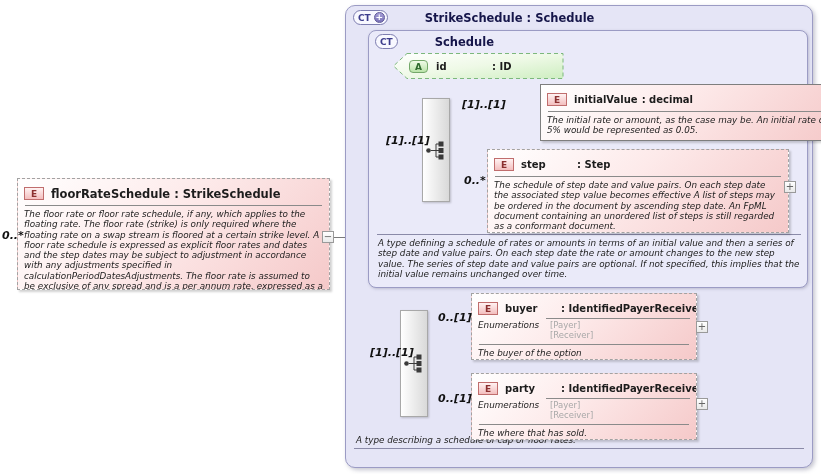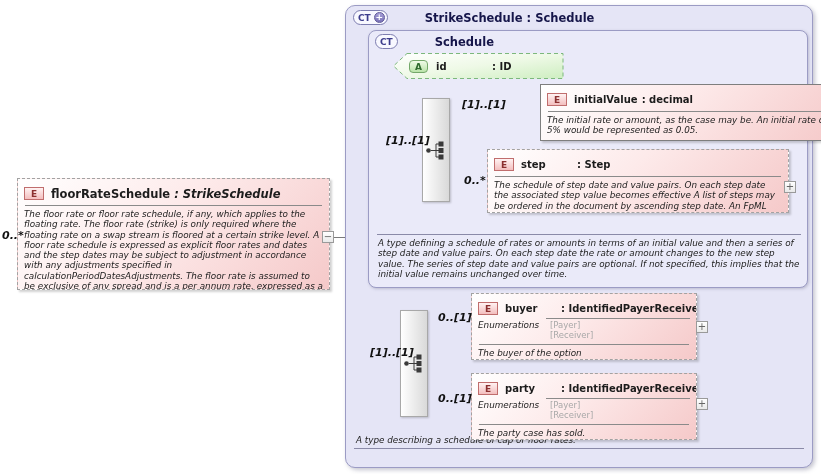--- a/index.html
+++ b/index.html
@@ -43,21 +43,21 @@
   .ebox.solid{border:1px solid #7e7e7e;margin-left:40px;}
   .etitlerow{display:block;white-space:nowrap;margin-top:1px;}
   .eicon{
     display:inline-block;width:20px;height:13px;line-height:12px;text-align:center;
     font-size:9px;font-weight:bold;color:#8b2f2f;vertical-align:middle;
     background:linear-gradient(#fff2f2,#f3bebe);border:1px solid #c06d6d;margin-right:7px;
   }
   .ename{display:inline-block;min-width:52px;font-size:10px;font-weight:bold;color:#1c1c1c;vertical-align:middle;}
   .ename.wide{min-width:0;font-size:11.5px;}
   .etype{font-size:10px;font-weight:bold;color:#1c1c1c;vertical-align:middle;margin-left:4px;}
-  .etype.wide{font-size:11.5px;font-style:italic;}
+  .etype.wide{font-size:11.5px;}
   .sep{border-top:1px solid #8a8a8a;margin:3px 1px 3px 1px;}
   .desc{font-size:8.8px;font-style:italic;color:#222;line-height:10.3px;}
   
   .facet-row{display:flex;margin:1px 0 0 0;}
   .facet-label{width:68px;flex:none;font-size:8.8px;font-style:italic;color:#222;padding-top:2px;}
   .facet-values{flex:1;border-top:1px solid #8a8a8a;padding:2px 0 1px 4px;}
   .facet-values span{display:block;font-size:8.5px;color:#a8a8a8;line-height:9.5px;}
   
   .attr-wrap{position:absolute;z-index:3;}
   .attr-wrap svg{position:absolute;left:0;top:0;}
@@ -170,21 +170,21 @@
   <div class="card-label" style="left:462px;top:98px">[1]..[1]</div>
   <div class="ebox solid" style="left:500px;top:84px;width:298px;height:57px">
     <div class="etitlerow">
       <span class="eicon">E</span><span class="ename">initialValue</span><span class="etype">: decimal</span>
     </div>
     <div class="sep"></div>
     <div class="desc">The initial rate or amount, as the case may be. An initial rate of 5% would be represented as 0.05.</div>
   </div>
 
   <div class="card-label" style="left:464px;top:174px">0..*</div>
-  <div class="ebox" style="left:487px;top:149px;width:302px;height:64px">
+  <div class="ebox" style="left:487px;top:149px;width:302px;height:84px">
     <div class="etitlerow">
       <span class="eicon">E</span><span class="ename">step</span><span class="etype">: Step</span>
     </div>
     <div class="sep"></div>
     <div class="desc">The schedule of step date and value pairs. On each step date the associated step value becomes effective A list of steps may be ordered in the document by ascending step date. An FpML document containing an unordered list of steps is still regarded as a conformant document.</div>
   </div>
   <div class="handle" style="left:784px;top:181px">+</div>
 
   <div class="card-label" style="left:386px;top:134px">[1]..[1]</div>
   <div class="card-label" style="left:370px;top:346px">[1]..[1]</div>
@@ -212,17 +212,17 @@
       <span class="eicon">E</span><span class="ename">party</span><span class="etype">: IdentifiedPayerReceiver</span>
     </div>
     <div class="facet-row">
       <span class="facet-label">Enumerations</span>
       <span class="facet-values">
         <span>[Payer]</span>
         <span>[Receiver]</span>
       </span>
     </div>
     <div class="sep"></div>
-    <div class="desc">The party case has sold.</div>
+    <div class="desc">The where that has sold.</div>
   </div>
   <div class="handle" style="left:696px;top:398px">+</div>
 
 </div>
 
 </body></html>

